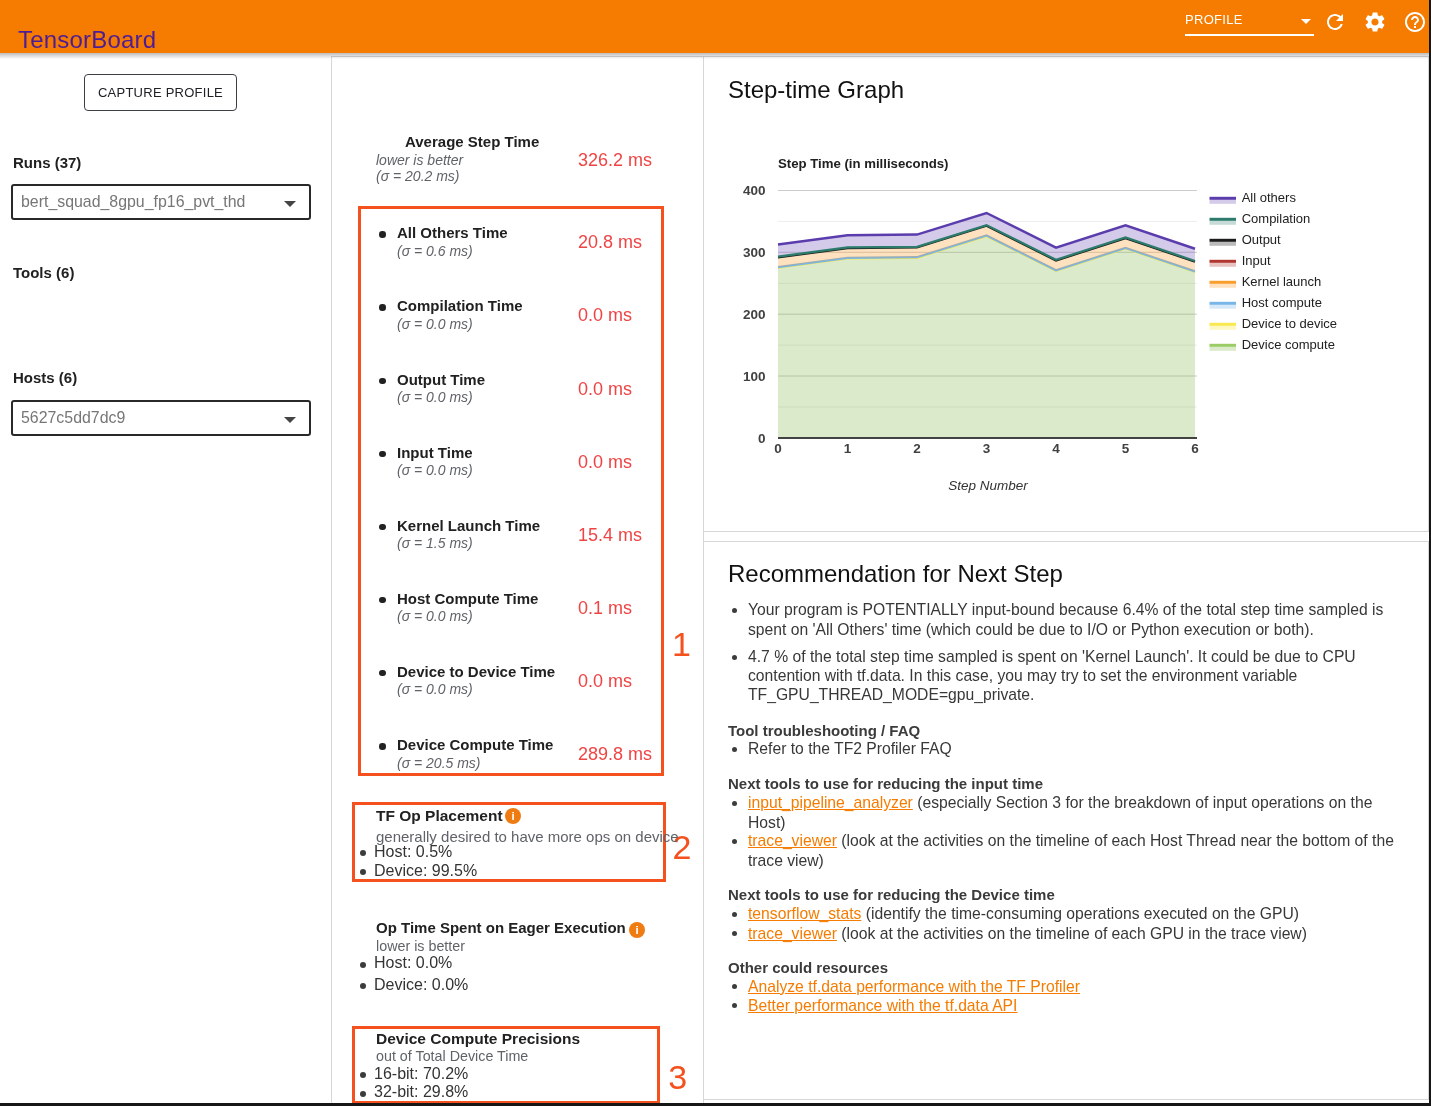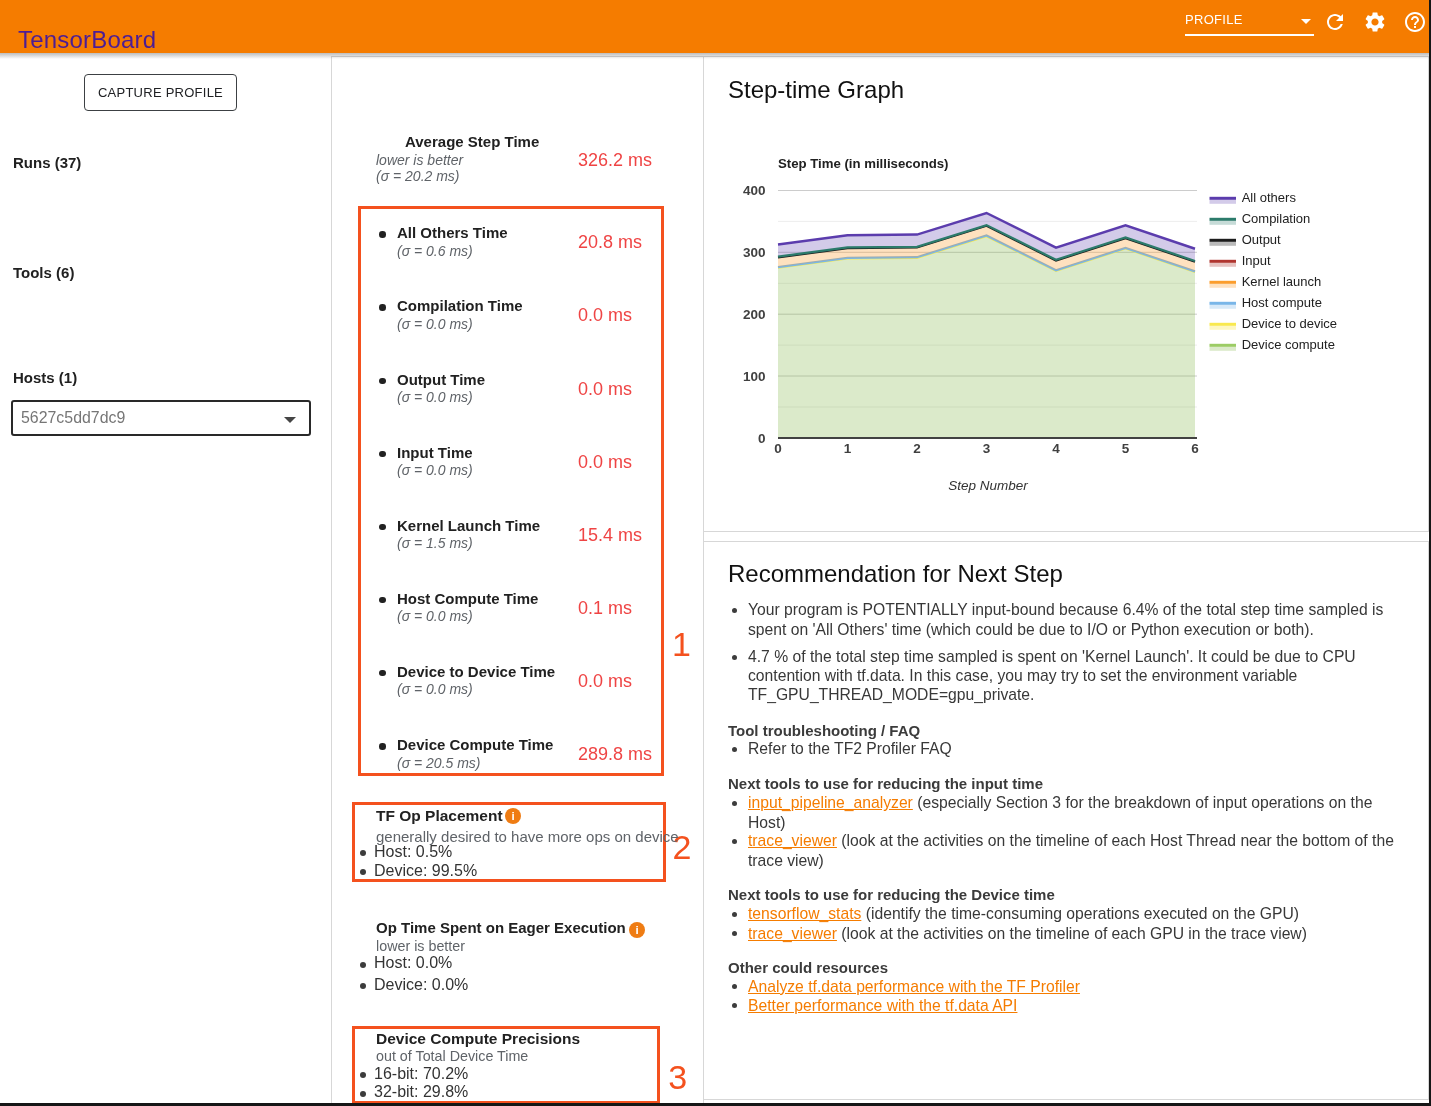--- a/index.html
+++ b/index.html
@@ -74,22 +74,23 @@
       <path d="M19.14 12.94c.04-.3.06-.61.06-.94 0-.32-.02-.64-.07-.94l2.03-1.58c.18-.14.23-.41.12-.61l-1.92-3.32c-.12-.22-.37-.29-.59-.22l-2.39.96c-.5-.38-1.03-.7-1.62-.94l-.36-2.54c-.04-.24-.24-.41-.48-.41h-3.84c-.24 0-.43.17-.47.41l-.36 2.54c-.59.24-1.13.57-1.62.94l-2.39-.96c-.22-.08-.47 0-.59.22L2.74 8.87c-.12.21-.08.47.12.61l2.03 1.58c-.05.3-.09.63-.09.94s.02.64.07.94l-2.03 1.58c-.18.14-.23.41-.12.61l1.92 3.32c.12.22.37.29.59.22l2.39-.96c.5.38 1.03.7 1.62.94l.36 2.54c.05.24.24.41.48.41h3.84c.24 0 .44-.17.47-.41l.36-2.54c.59-.24 1.13-.56 1.62-.94l2.39.96c.22.08.47 0 .59-.22l1.92-3.32c.12-.22.07-.47-.12-.61l-2.01-1.58zM12 15.6c-1.98 0-3.6-1.62-3.6-3.6s1.62-3.6 3.6-3.6 3.6 1.62 3.6 3.6-1.62 3.6-3.6 3.6z"></path>
     </svg>
     <svg class="tbicon" style="left:1403.2px; top:10.1px" viewBox="0 0 24 24" fill="#fff">
       <path d="M11 18h2v-2h-2v2zm1-16C6.48 2 2 6.48 2 12s4.48 10 10 10 10-4.48 10-10S17.52 2 12 2zm0 18c-4.41 0-8-3.59-8-8s3.59-8 8-8 8 3.59 8 8-3.59 8-8 8zm0-14c-2.21 0-4 1.79-4 4h2c0-1.1.9-2 2-2s2 .9 2 2c0 2-3 1.75-3 5h2c0-2.25 3-2.5 3-5 0-2.21-1.79-4-4-4z"></path>
     </svg>
   </div>
   <div id="tbshadow"></div>
 
   <div id="capturebtn">CAPTURE PROFILE</div>
   <div class="sblabel" style="top:154px">Runs (37)</div>
+  <div class="sbselect" style="top:184px">bert_squad_8gpu_fp16_pvt_thd<span class="caret"></span></div>
   <div class="sblabel" style="top:264px">Tools (6)</div>
-  <div class="sblabel" style="top:369px">Hosts (1)</div>
+  <div class="sblabel" style="top:369px">Hosts (6)</div>
   <div class="sbselect" style="top:400px">5627c5dd7dc9<span class="caret"></span></div>
 
   <div class="mrow-name" style="left:376px; top:134px;margin-left:29px;">Average Step Time</div>
   <div class="mrow-sig" style="left:376px; top:153px;">lower is better</div>
   <div class="mrow-sig" style="left:376px; top:169px;">(σ = 20.2 ms)</div>
   <div class="mrow-val" style="top:151px;">326.2 ms</div>
 
   <div class="redbox" style="left:358px; top:206px; width:306px; height:570px;"></div>
   <div class="rednum" style="left:672px; top:627px;">1</div>
   <div id="mrows">

